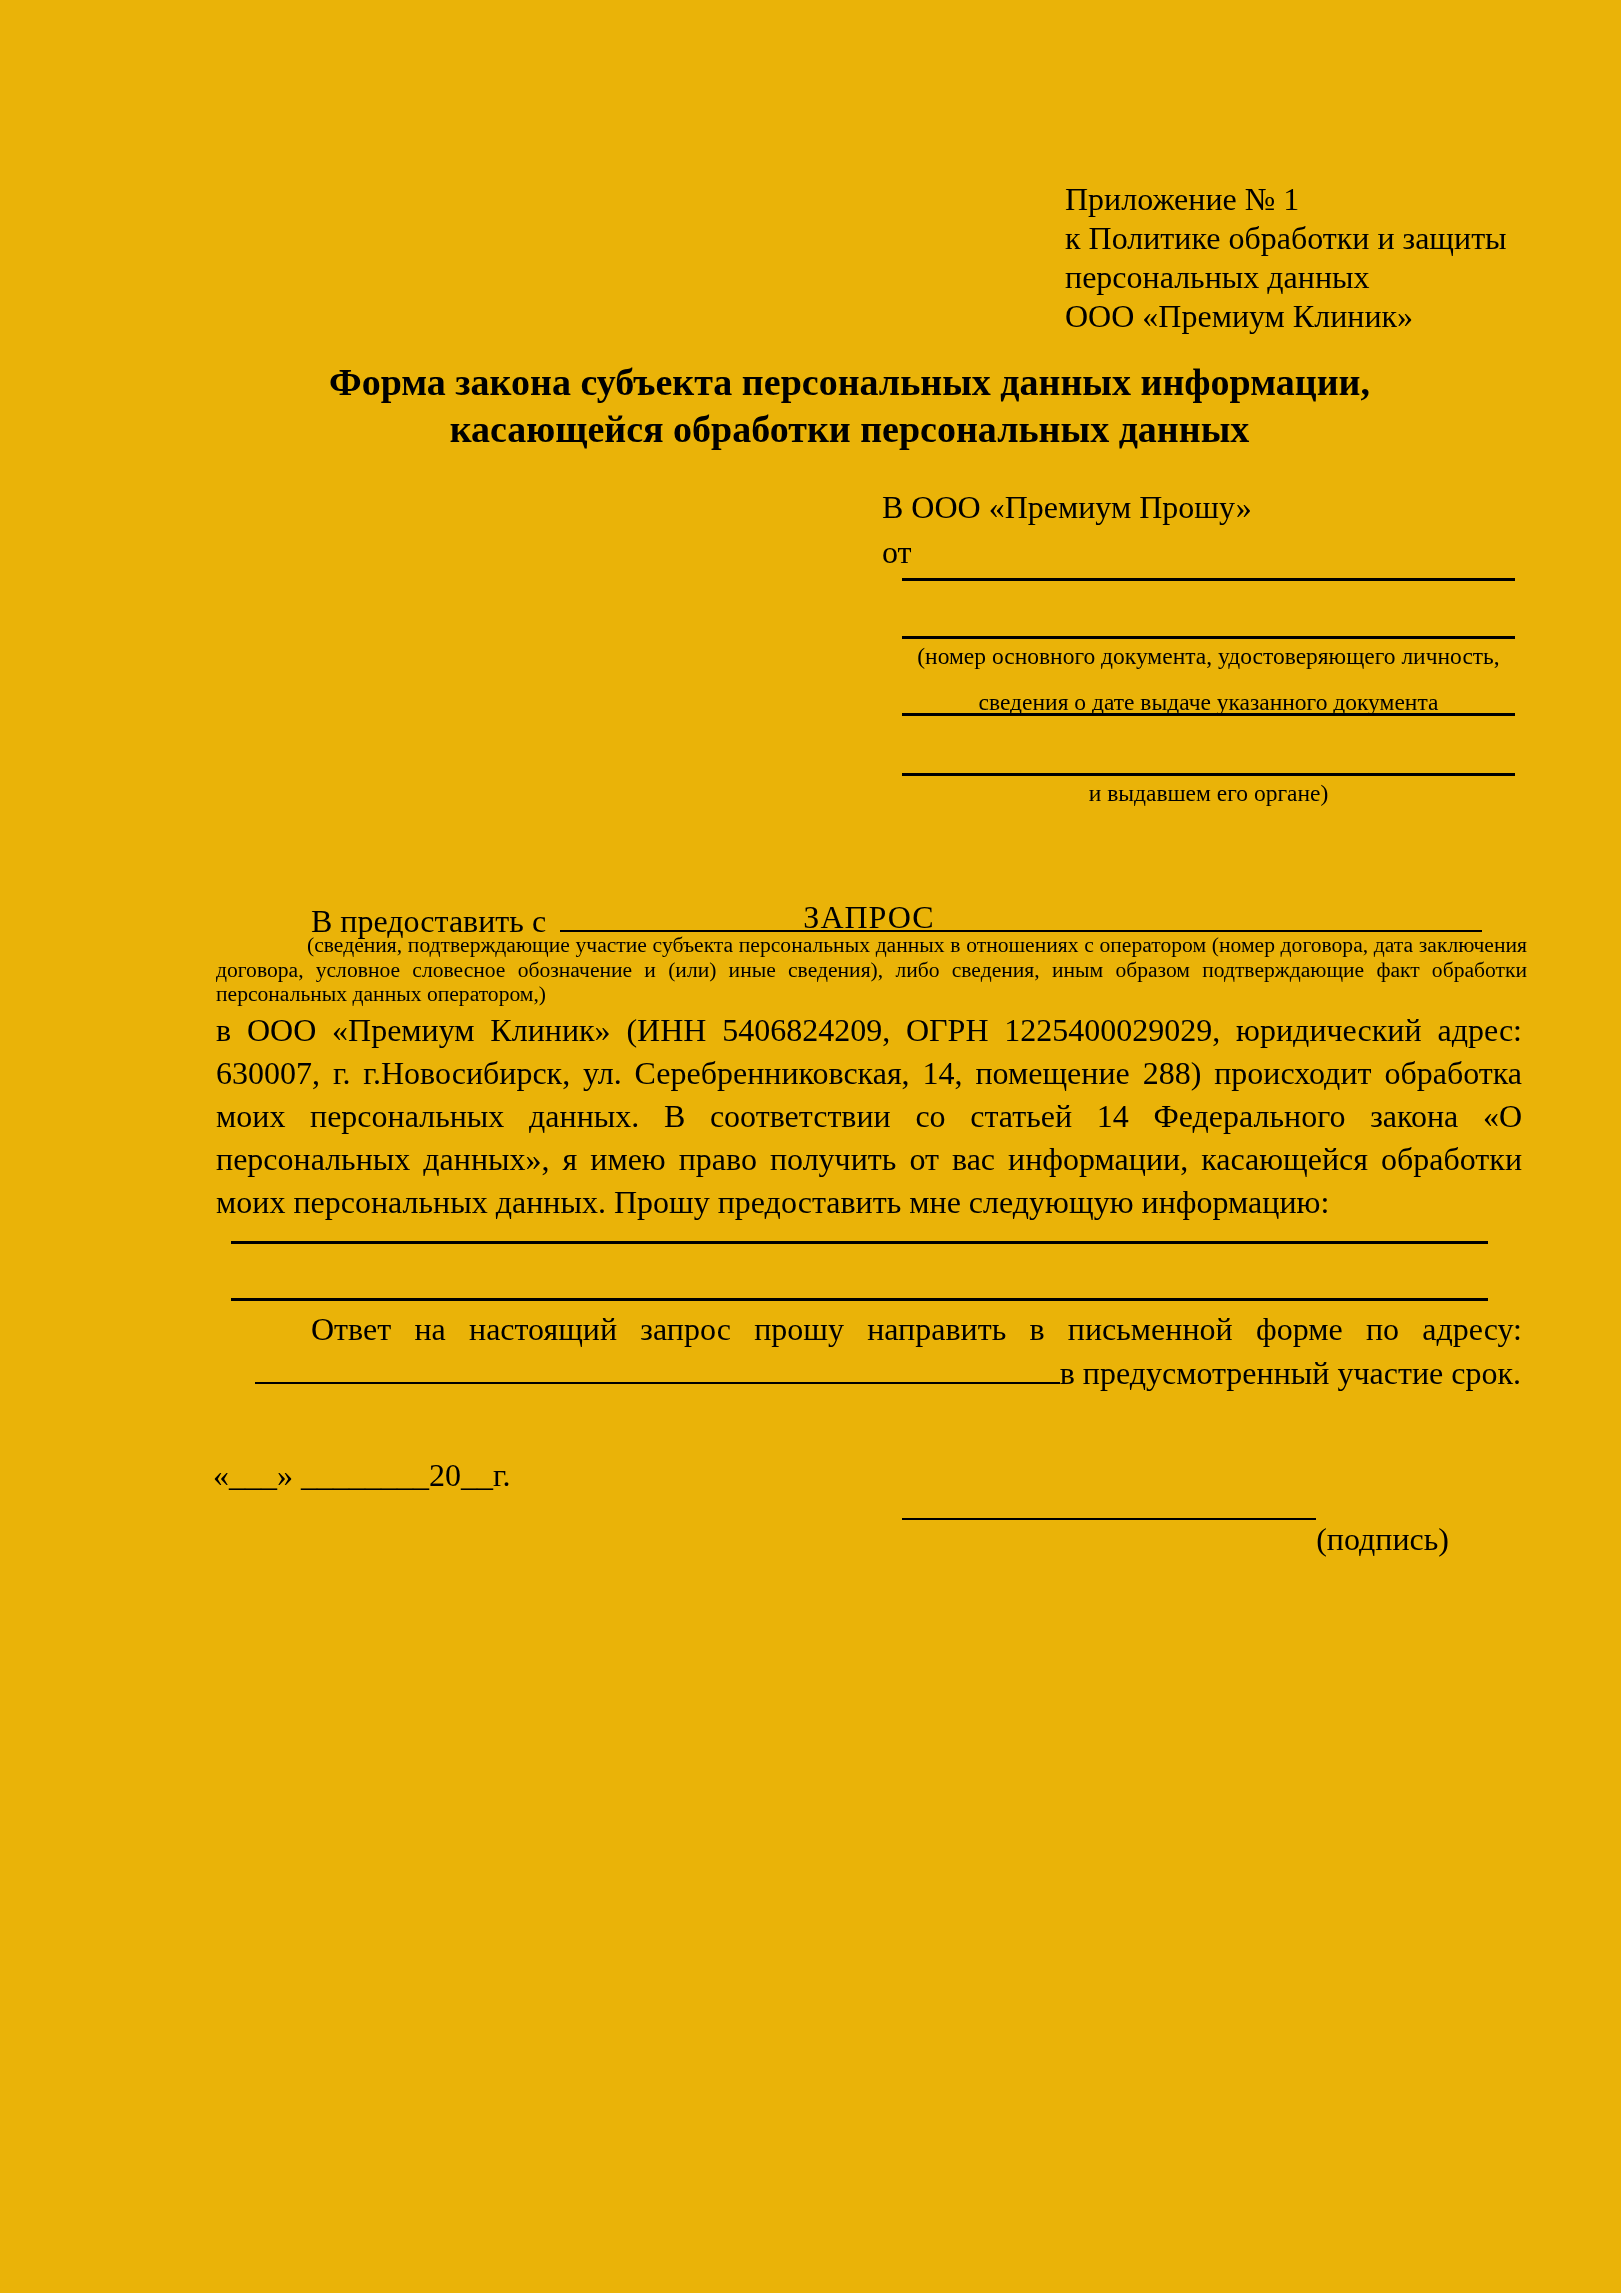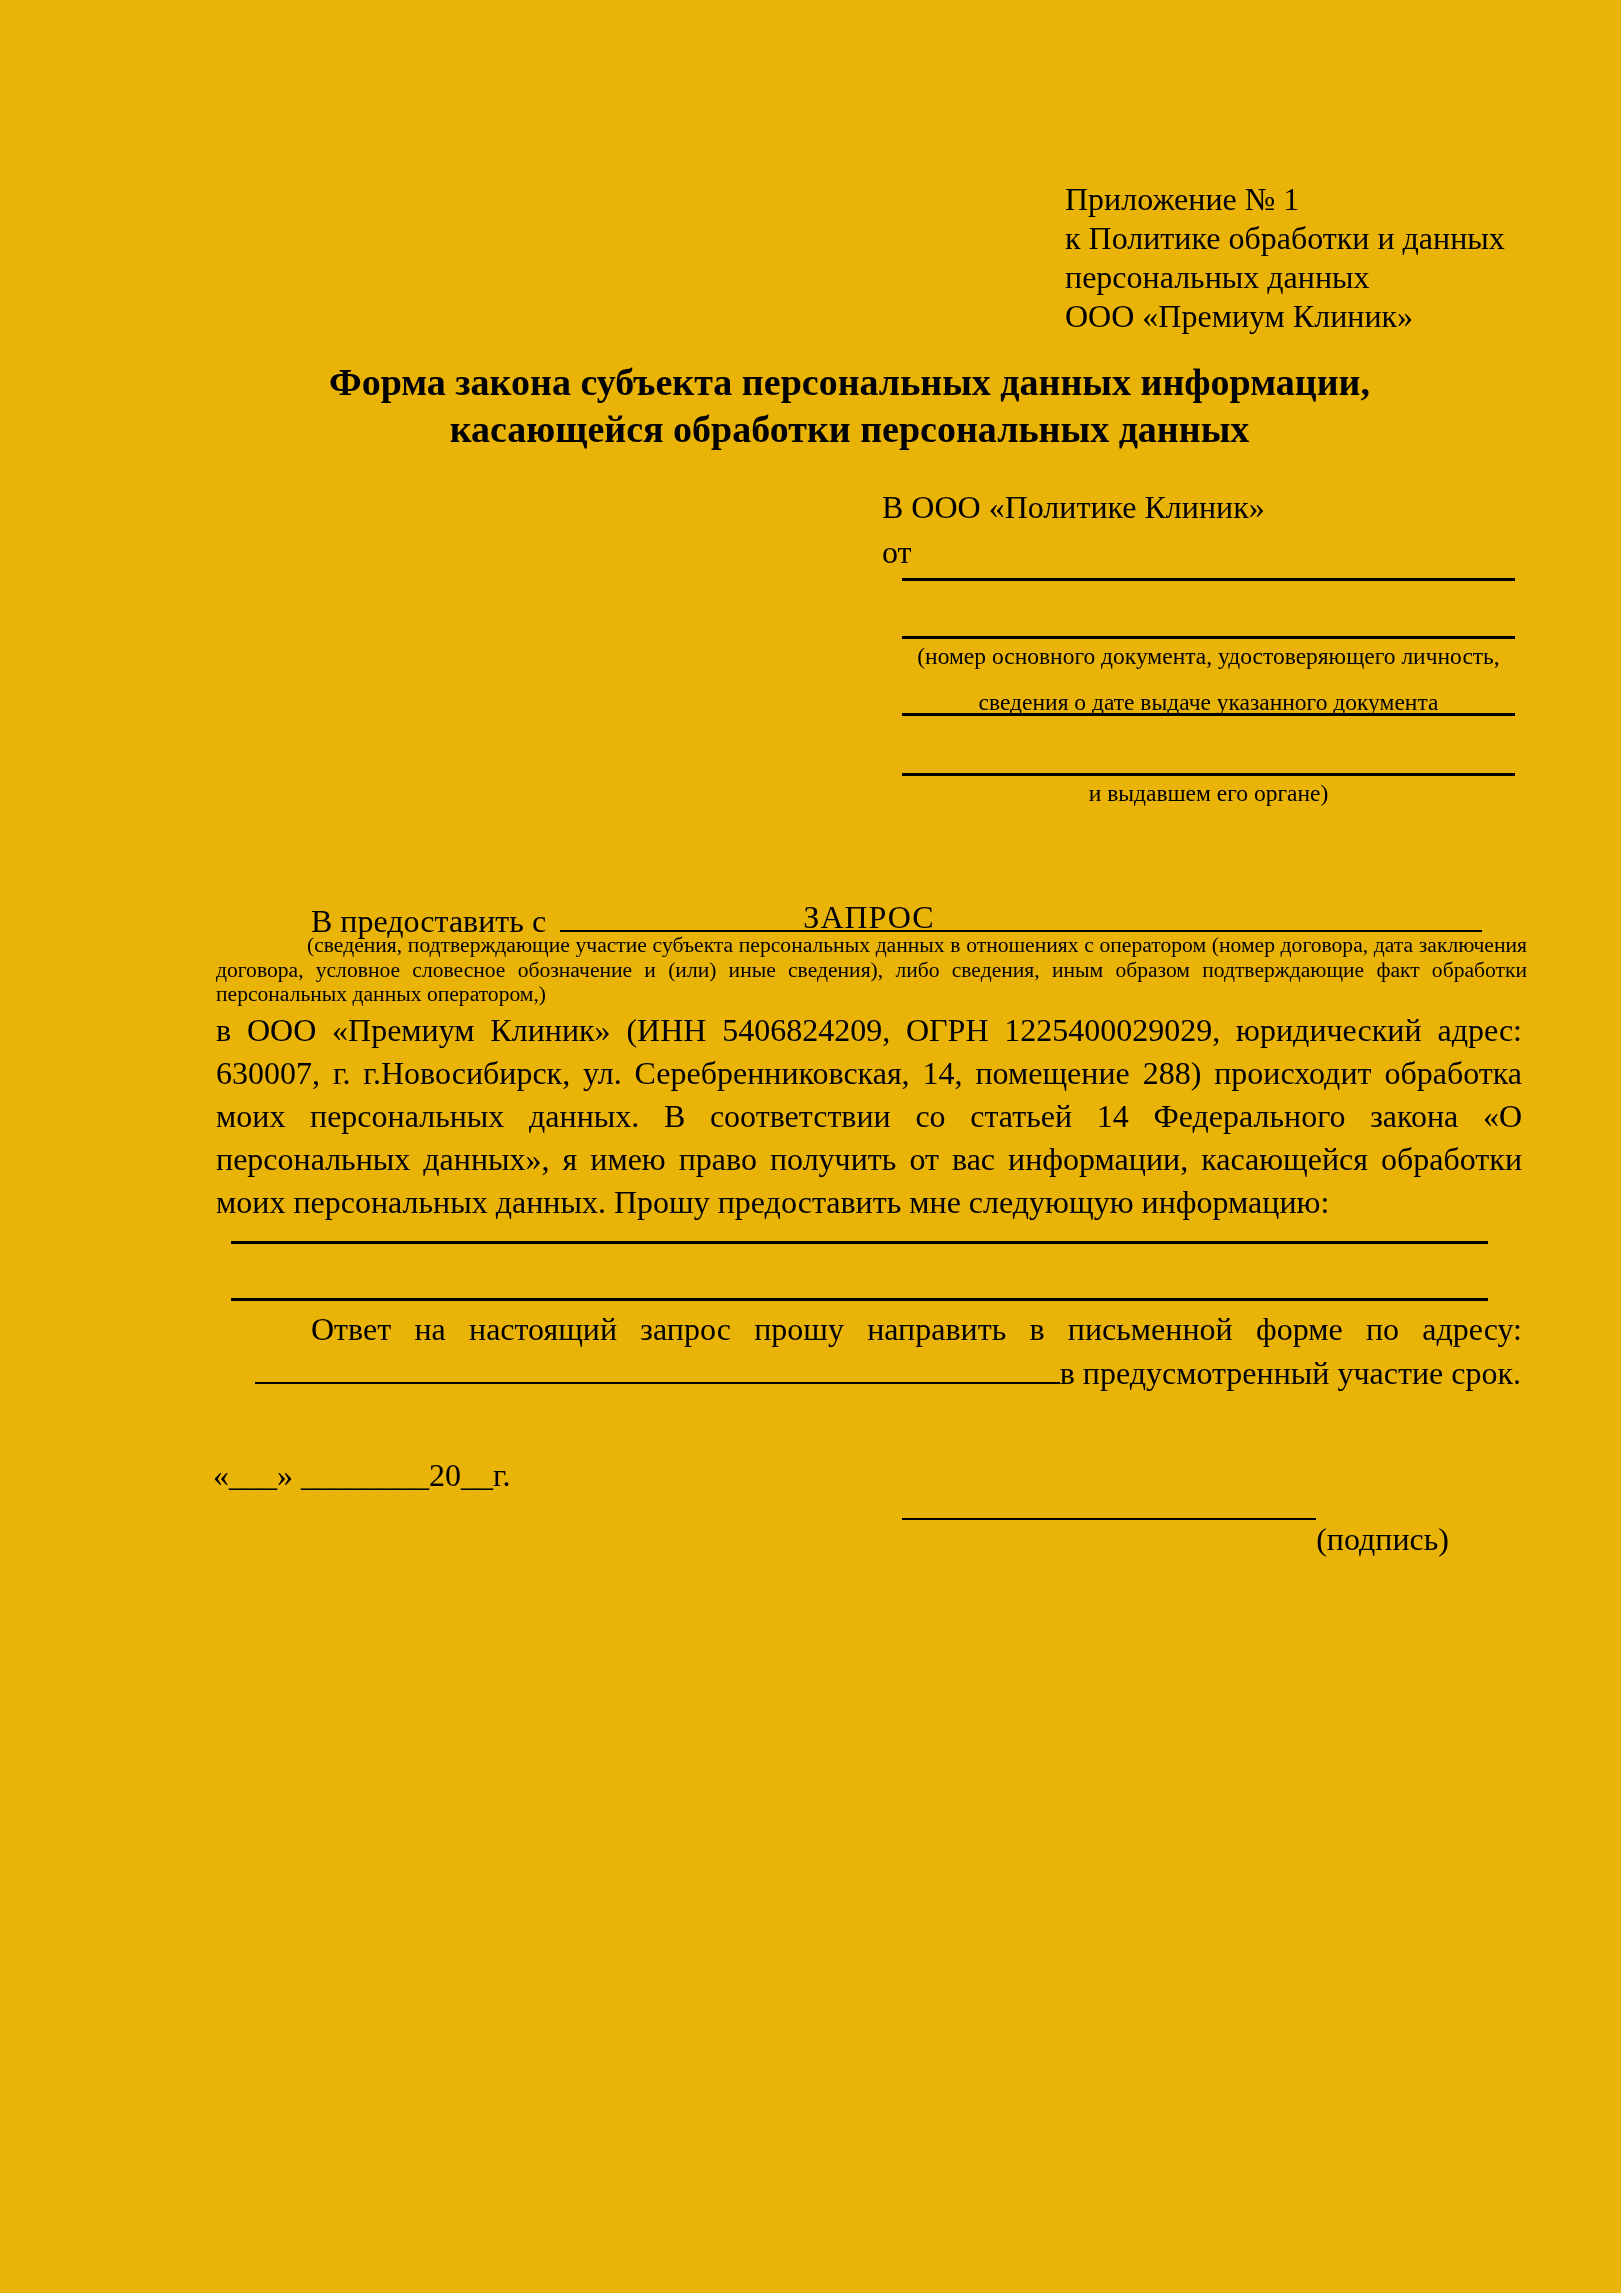--- a/index.html
+++ b/index.html
@@ -95,31 +95,31 @@
   .signature-row .fill{margin-bottom:10.8px;}
   .signature-row .caption{white-space:nowrap;}
 </style>
 </head>
 <body>
 
 <div class="page">
 
   <div class="abs appendix">
     <div>Приложение № 1</div>
-    <div>к Политике обработки и данных</div>
+    <div>к Политике обработки и защиты</div>
     <div>персональных данных</div>
     <div>ООО «Премиум Клиник»</div>
   </div>
 
   <div class="abs doc-title">
     <div>Форма закона субъекта персональных данных информации,</div>
     <div>касающейся обработки персональных данных</div>
   </div>
 
-  <div class="abs addr-to">В ООО «Политике Клиник»</div>
+  <div class="abs addr-to">В ООО «Премиум Прошу»</div>
   <div class="abs addr-from">от</div>
 
   <div class="abs rule field-rule" style="top:578px"></div>
 
   <div class="abs rule field-rule" style="top:636px"></div>
   <div class="abs field-caption" style="top:643px">(номер основного документа, удостоверяющего личность,</div>
 
   <div class="abs rule field-rule" style="top:713px"></div>
   <div class="abs field-caption" style="top:689px">сведения о дате выдаче указанного документа</div>
 

